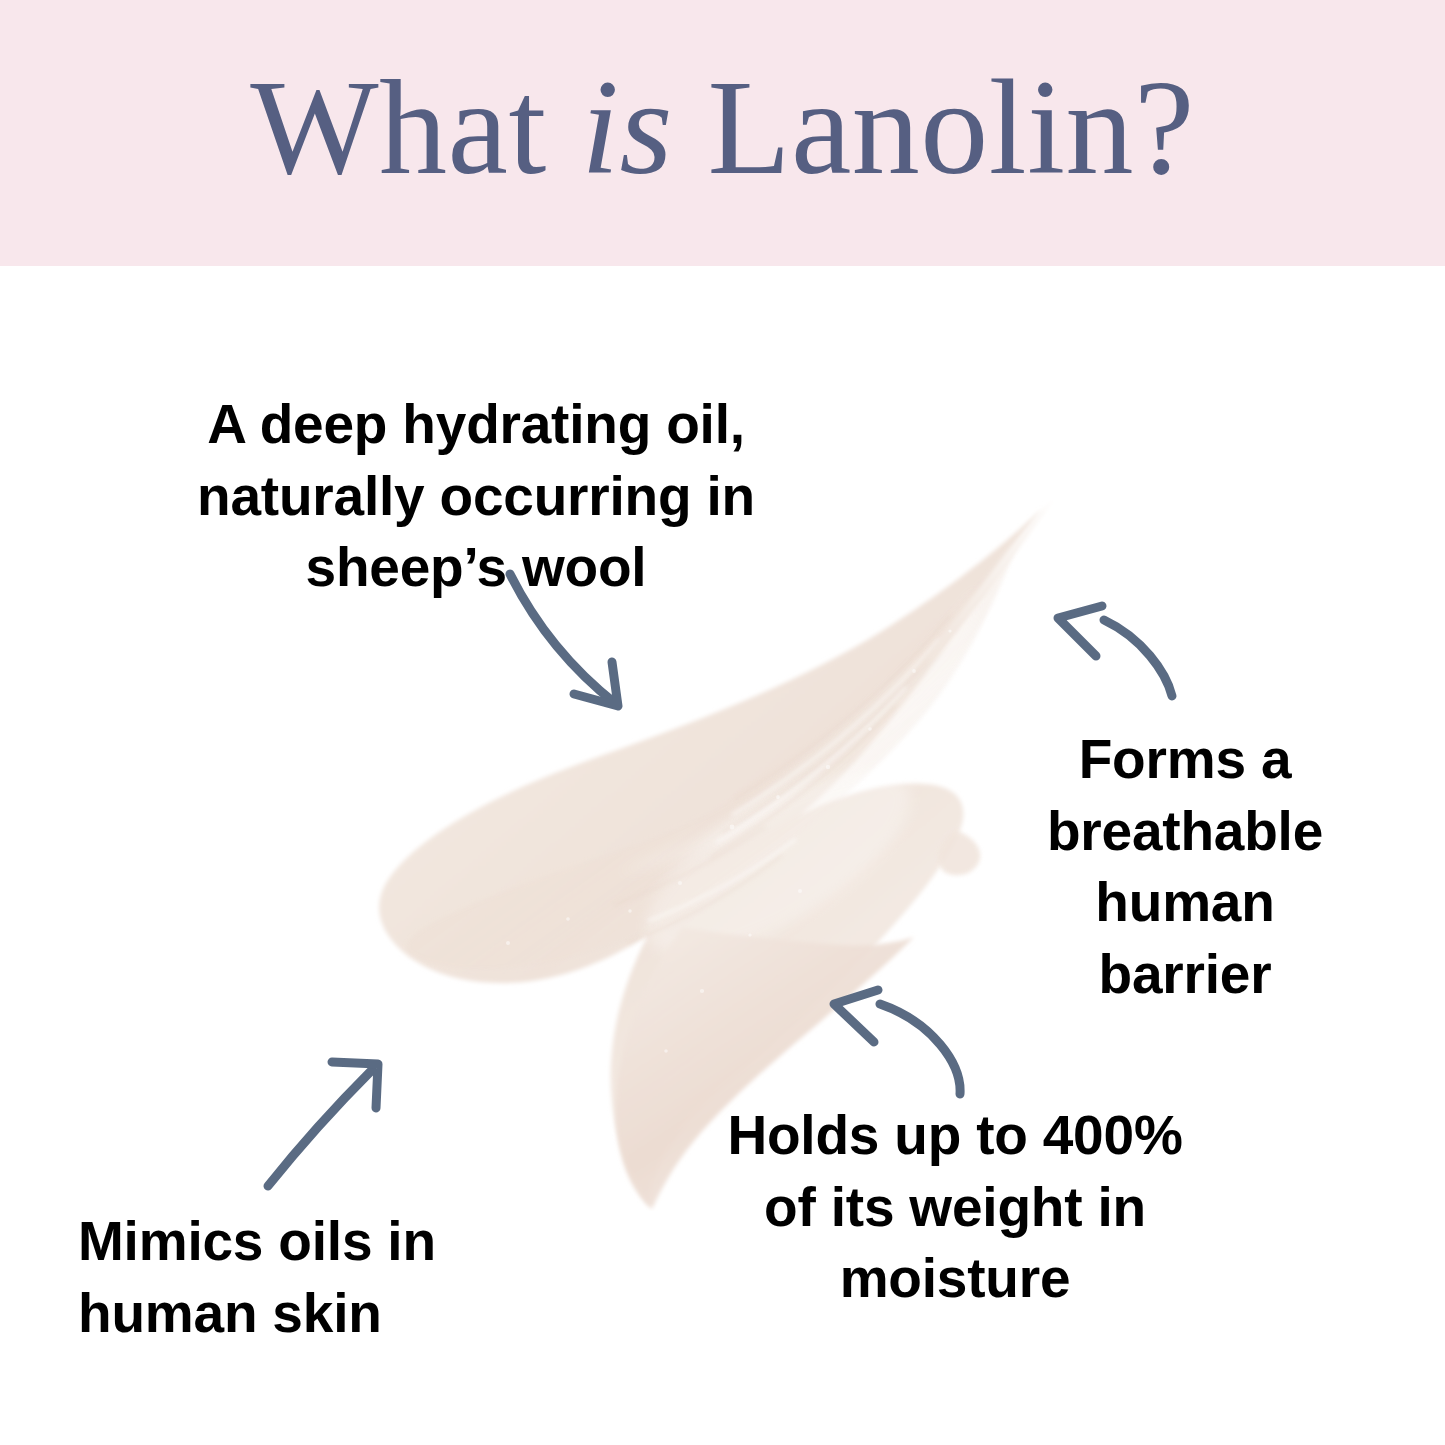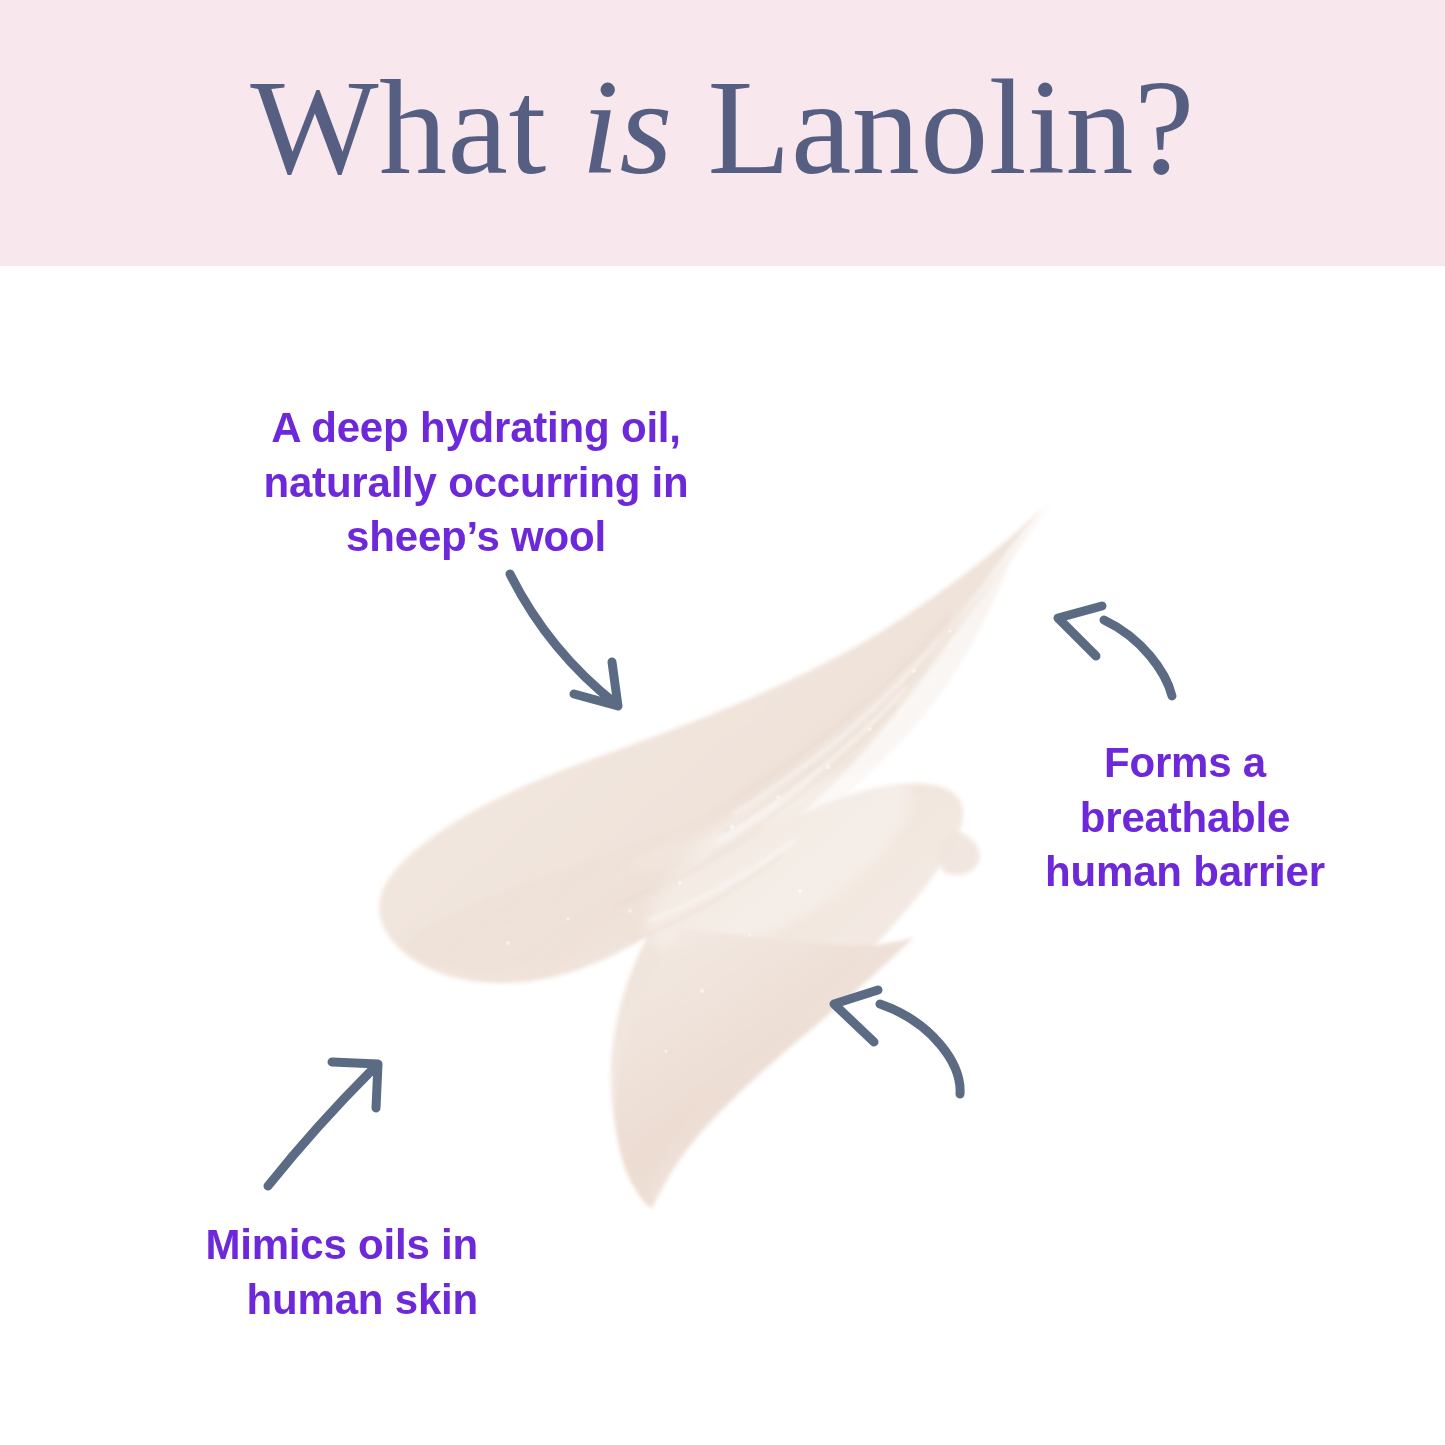--- a/index.html
+++ b/index.html
@@ -51,48 +51,47 @@
     position:absolute;
     left:330px;top:225px;
     width:760px;height:720px;
     pointer-events:none;
   }
   #swatch-wrap svg{display:block;width:100%;height:100%;}
 
   
   .annotation{
     position:absolute;
-    color:#6d28d9;
+    color:#000000;
     font-family:"Liberation Sans", sans-serif;
     font-weight:700;
-    font-size:42px;
+    font-size:55px;
     line-height:1.30;
     letter-spacing:-0.2px;
     white-space:pre-line;
-    margin-top:12px;
   }
   #label-hydrating-oil{
     left:176px;top:123px;
     width:600px;
     text-align:center;
   }
   #label-skin-barrier{
     left:1020px;top:458px;
     width:330px;
     text-align:center;
   }
   #label-moisture{
     left:700px;top:834px;
     width:510px;
     text-align:center;
   }
   #label-human-skin{
     left:78px;top:940px;
     width:400px;
-    text-align:right;
+    text-align:left;
   }
 
   
   .arrow-layer{
     position:absolute;left:0;top:0;
     width:1445px;height:1179px;
     pointer-events:none;
   }
   .arrow-stroke{
     fill:none;
@@ -283,18 +282,21 @@
     </svg>
 
     <div class="annotation" id="label-hydrating-oil">A deep hydrating oil,
 naturally occurring in
 sheep’s wool</div>
 
     <div class="annotation" id="label-skin-barrier">Forms a
 breathable
 human barrier</div>
 
+    <div class="annotation" id="label-moisture">Holds up to 400%
+of its weight in
+moisture</div>
 
     <div class="annotation" id="label-human-skin">Mimics oils in
 human skin</div>
 
   </div>
 </div>
 
 </body></html>

